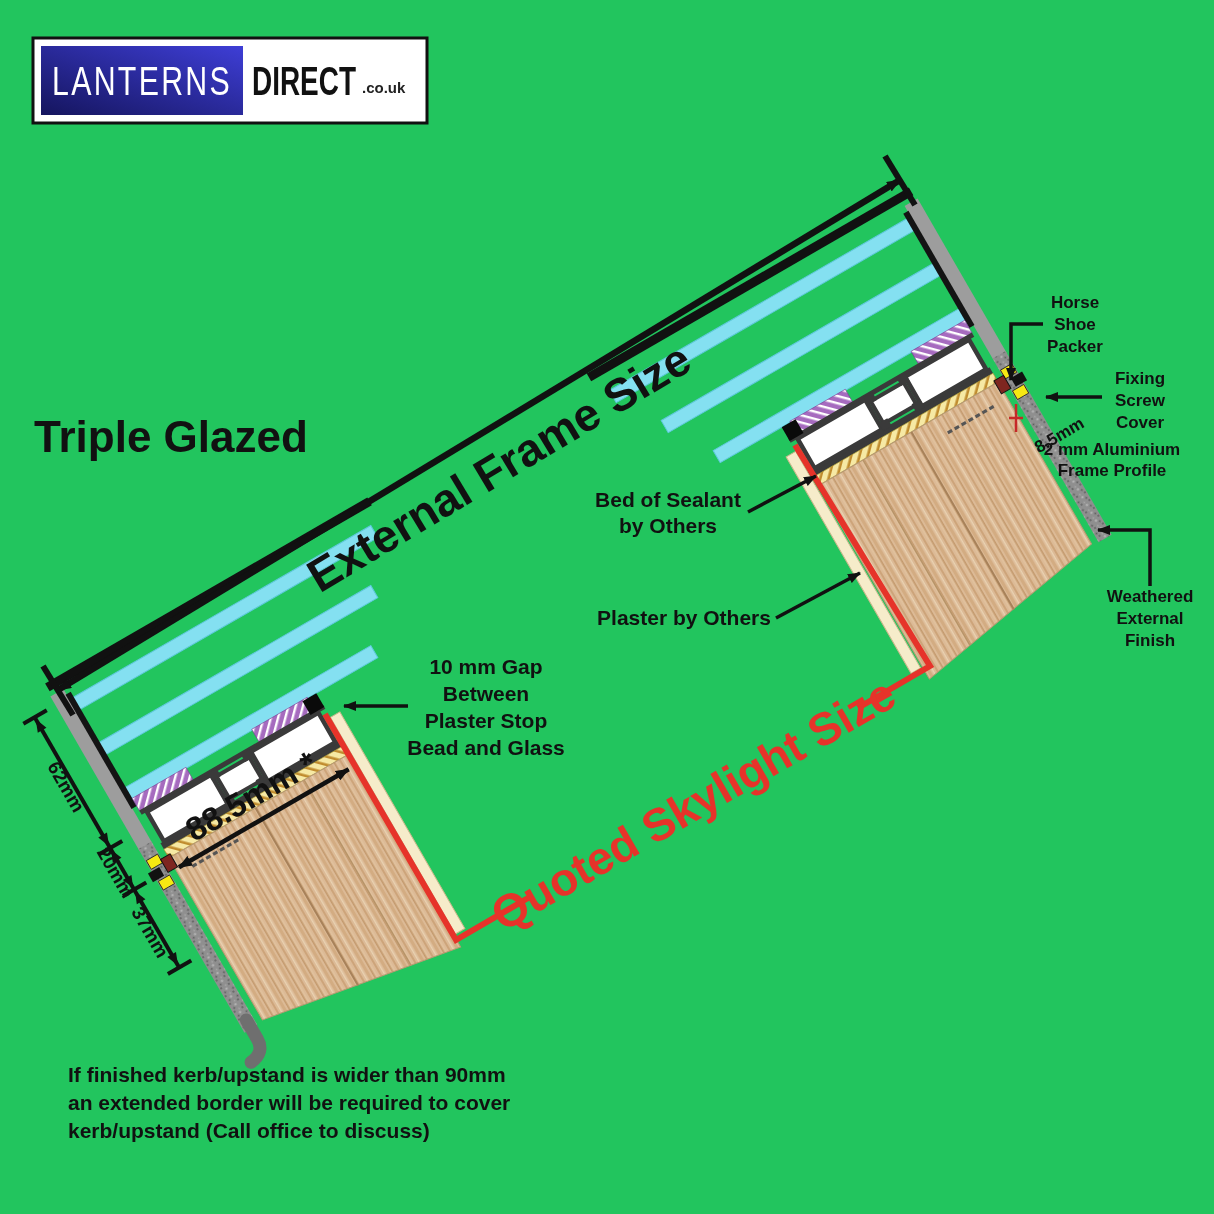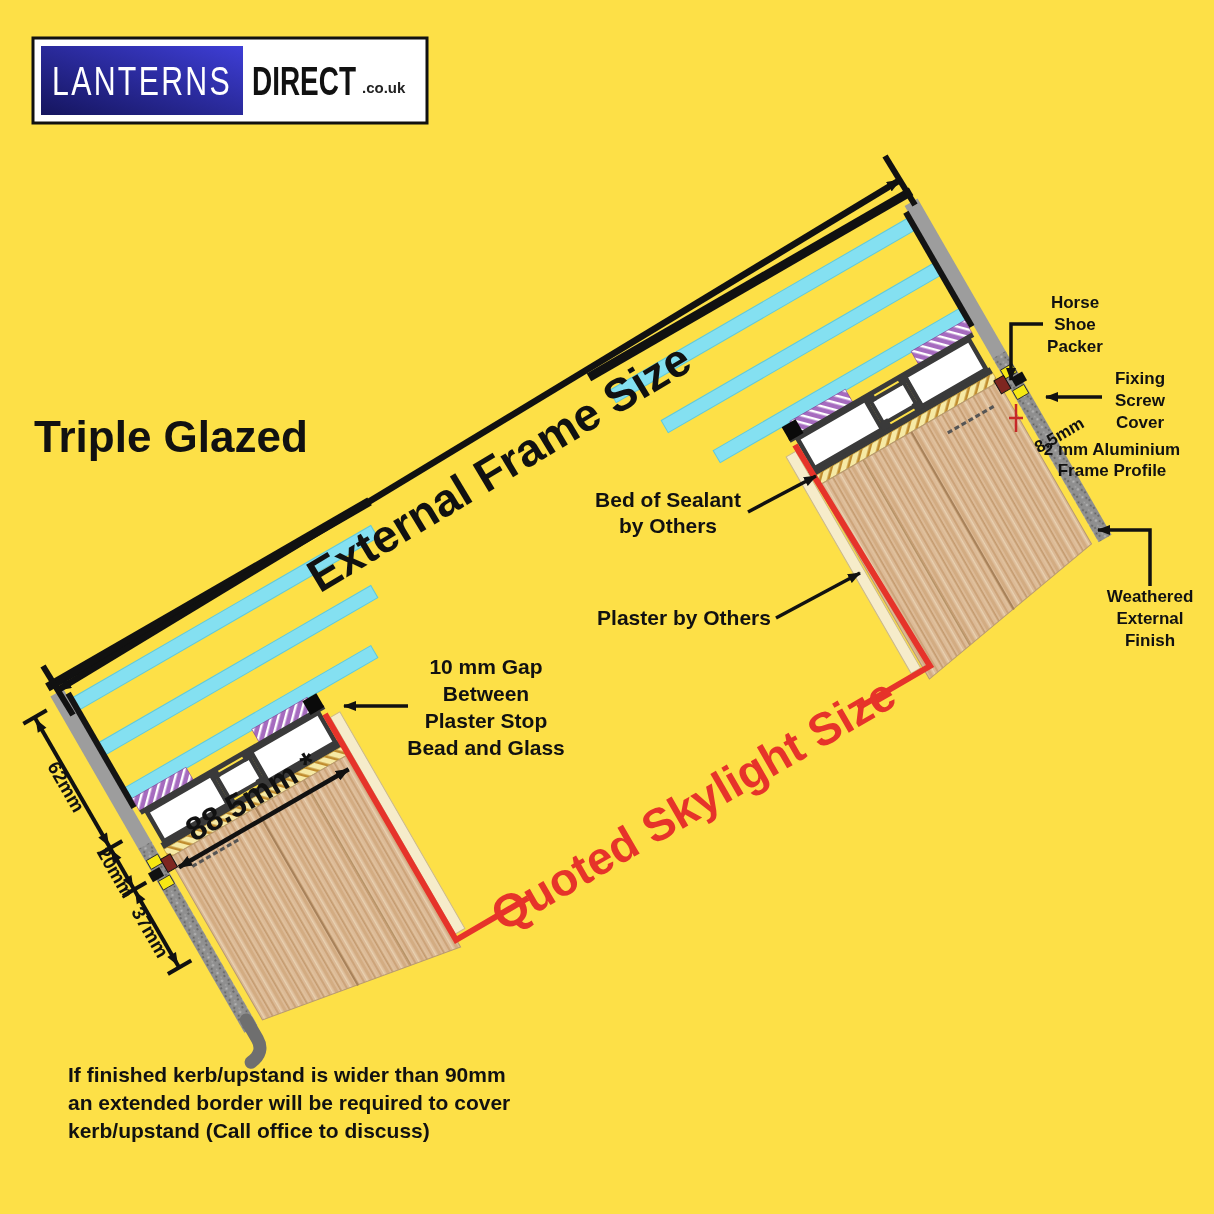--- a/index.html
+++ b/index.html
@@ -1,16 +1,16 @@
 <!DOCTYPE html>
 <html><head>
 <meta charset="utf-8">
 <style>
   html,body{margin:0;padding:0;background:#ffffff;}
-  .page{position:relative;width:1214px;height:1214px;background:#fde047;overflow:hidden;
+  .page{position:relative;width:1214px;height:1214px;background:#22c55e;overflow:hidden;
         font-family:"Liberation Sans", sans-serif;}
   svg text{font-family:"Liberation Sans", sans-serif;}
   .lbl{font-weight:bold;fill:#111111;}
 </style>
 </head>
 <body>
 
 <div class="page">
 <svg width="1214" height="1214" viewBox="0 0 1214 1214">
   <defs>

